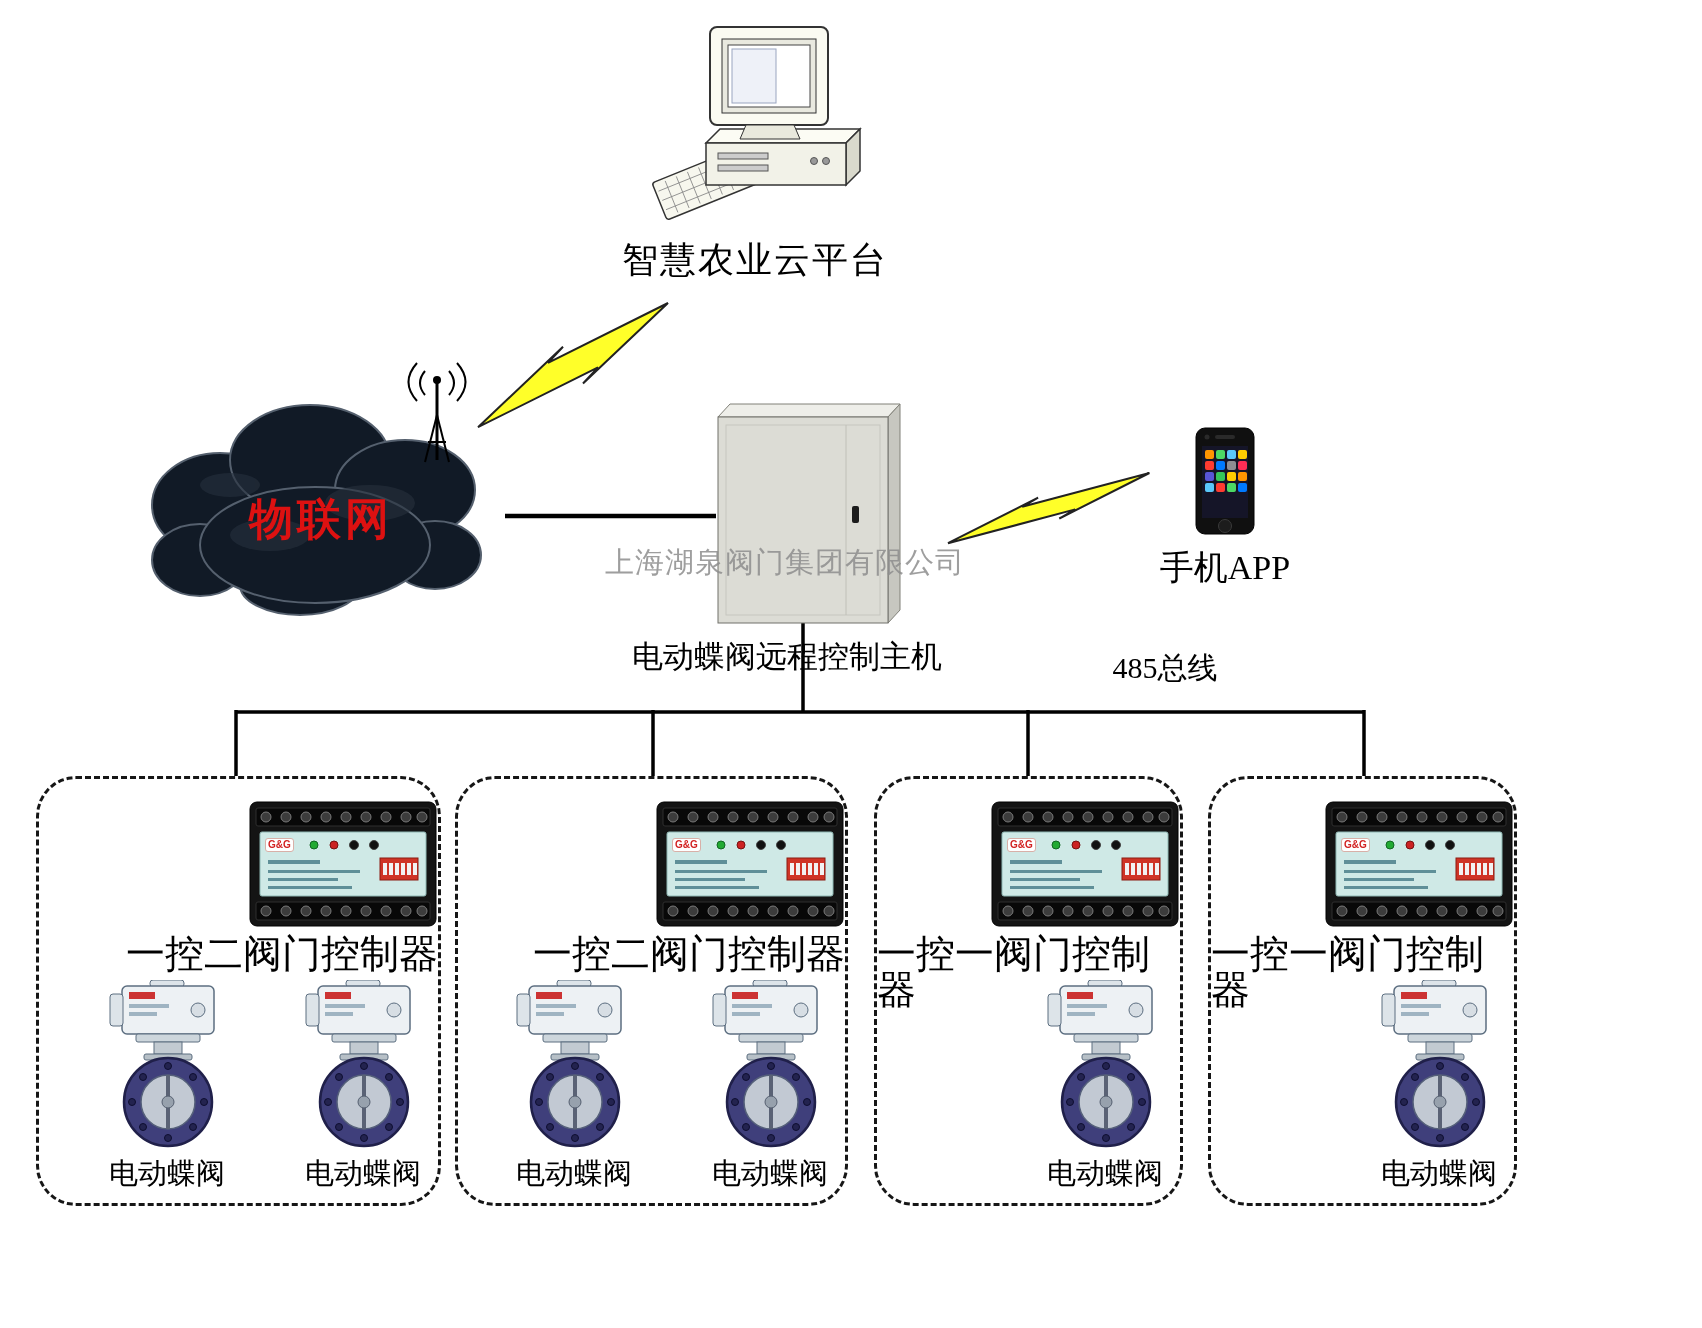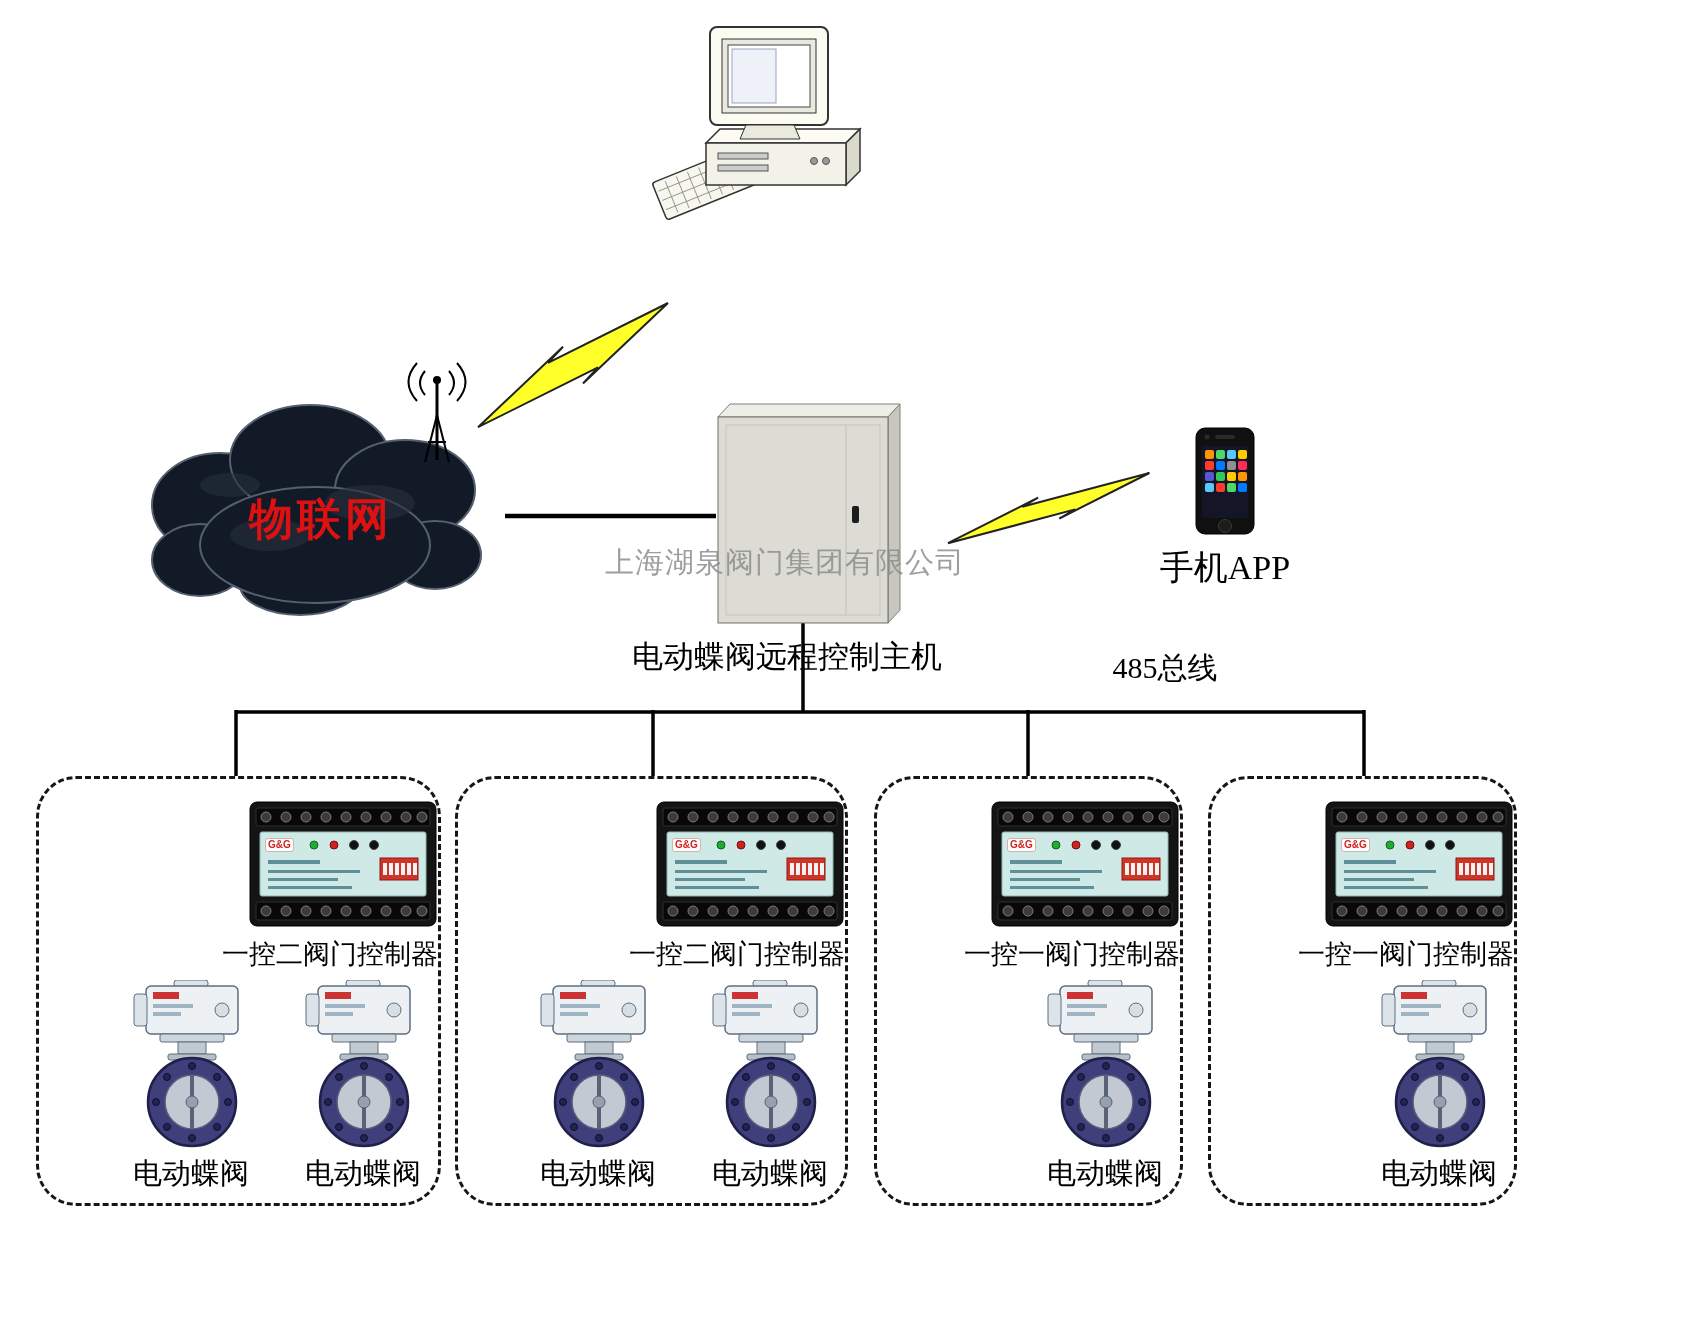--- a/index.html
+++ b/index.html
@@ -17,22 +17,22 @@
   .group{position:absolute;top:776px;height:430px;border:3px dashed #161616;border-radius:40px;
          background:#fff;display:flex;flex-direction:column;align-items:flex-end;padding-top:21px}
   .g1{left:36px;width:405px}
   .g2{left:455px;width:393px}
   .g3{left:874px;width:309px}
   .g4{left:1208px;width:309px}
   .controller-wrap{position:relative;width:190px;height:128px}
   .logo-chip{position:absolute;left:17px;top:38px;font-family:"Liberation Sans",sans-serif;
              font-size:10px;font-weight:bold;color:#d22222;background:#fff;border:1px solid #d8b0a8;
              border-radius:3px;padding:0 2px;line-height:12px}
-  .controller-label{margin-top:8px;font-size:27px;height:36px;line-height:36px}
-  .valves-row{display:flex;gap:22px;margin-top:8px}
+  .controller-label{margin-top:8px;font-size:39px;height:36px;line-height:36px}
+  .valves-row{display:flex;gap:46px;margin-top:8px}
   .valve-unit{display:flex;flex-direction:column;align-items:center}
   .valve-label{margin-top:2px;font-size:29px}
   .defs-holder{position:absolute;width:0;height:0;overflow:hidden}
 </style>
 </head>
 <body>
 
 <svg class="defs-holder" aria-hidden="true">
   <defs>
     <symbol id="sym-controller" viewBox="0 0 190 128">
@@ -219,20 +219,21 @@
       </g>
       <rect x="1215" y="435" width="20" height="4" rx="2" fill="#2a2a2a"></rect>
       <circle cx="1207" cy="437" r="2.5" fill="#2a2a2a"></circle>
       <circle cx="1225" cy="526" r="6.5" fill="#1c1c1c" stroke="#3a3a3a"></circle>
     </g>
 
     <use href="#bolt" transform="translate(478,303) scale(1.0,1.15)" fill="#ffff29" stroke="#222" stroke-width="2"></use>
     <use href="#bolt" transform="translate(948,473) scale(1.06,0.65)" fill="#ffff29" stroke="#222" stroke-width="2"></use>
   </svg>
 
+  <div class="lbl platform-label">智慧农业云平台</div>
   <div class="lbl watermark">上海湖泉阀门集团有限公司</div>
   <div class="lbl iot-label">物联网</div>
   <div class="lbl host-label">电动蝶阀远程控制主机</div>
   <div class="lbl phone-label">手机APP</div>
   <div class="lbl bus-label">485总线</div>
 
   <div class="group g1">
     <div class="controller-wrap">
       <svg width="190" height="128">
           <use href="#sym-controller"></use>

